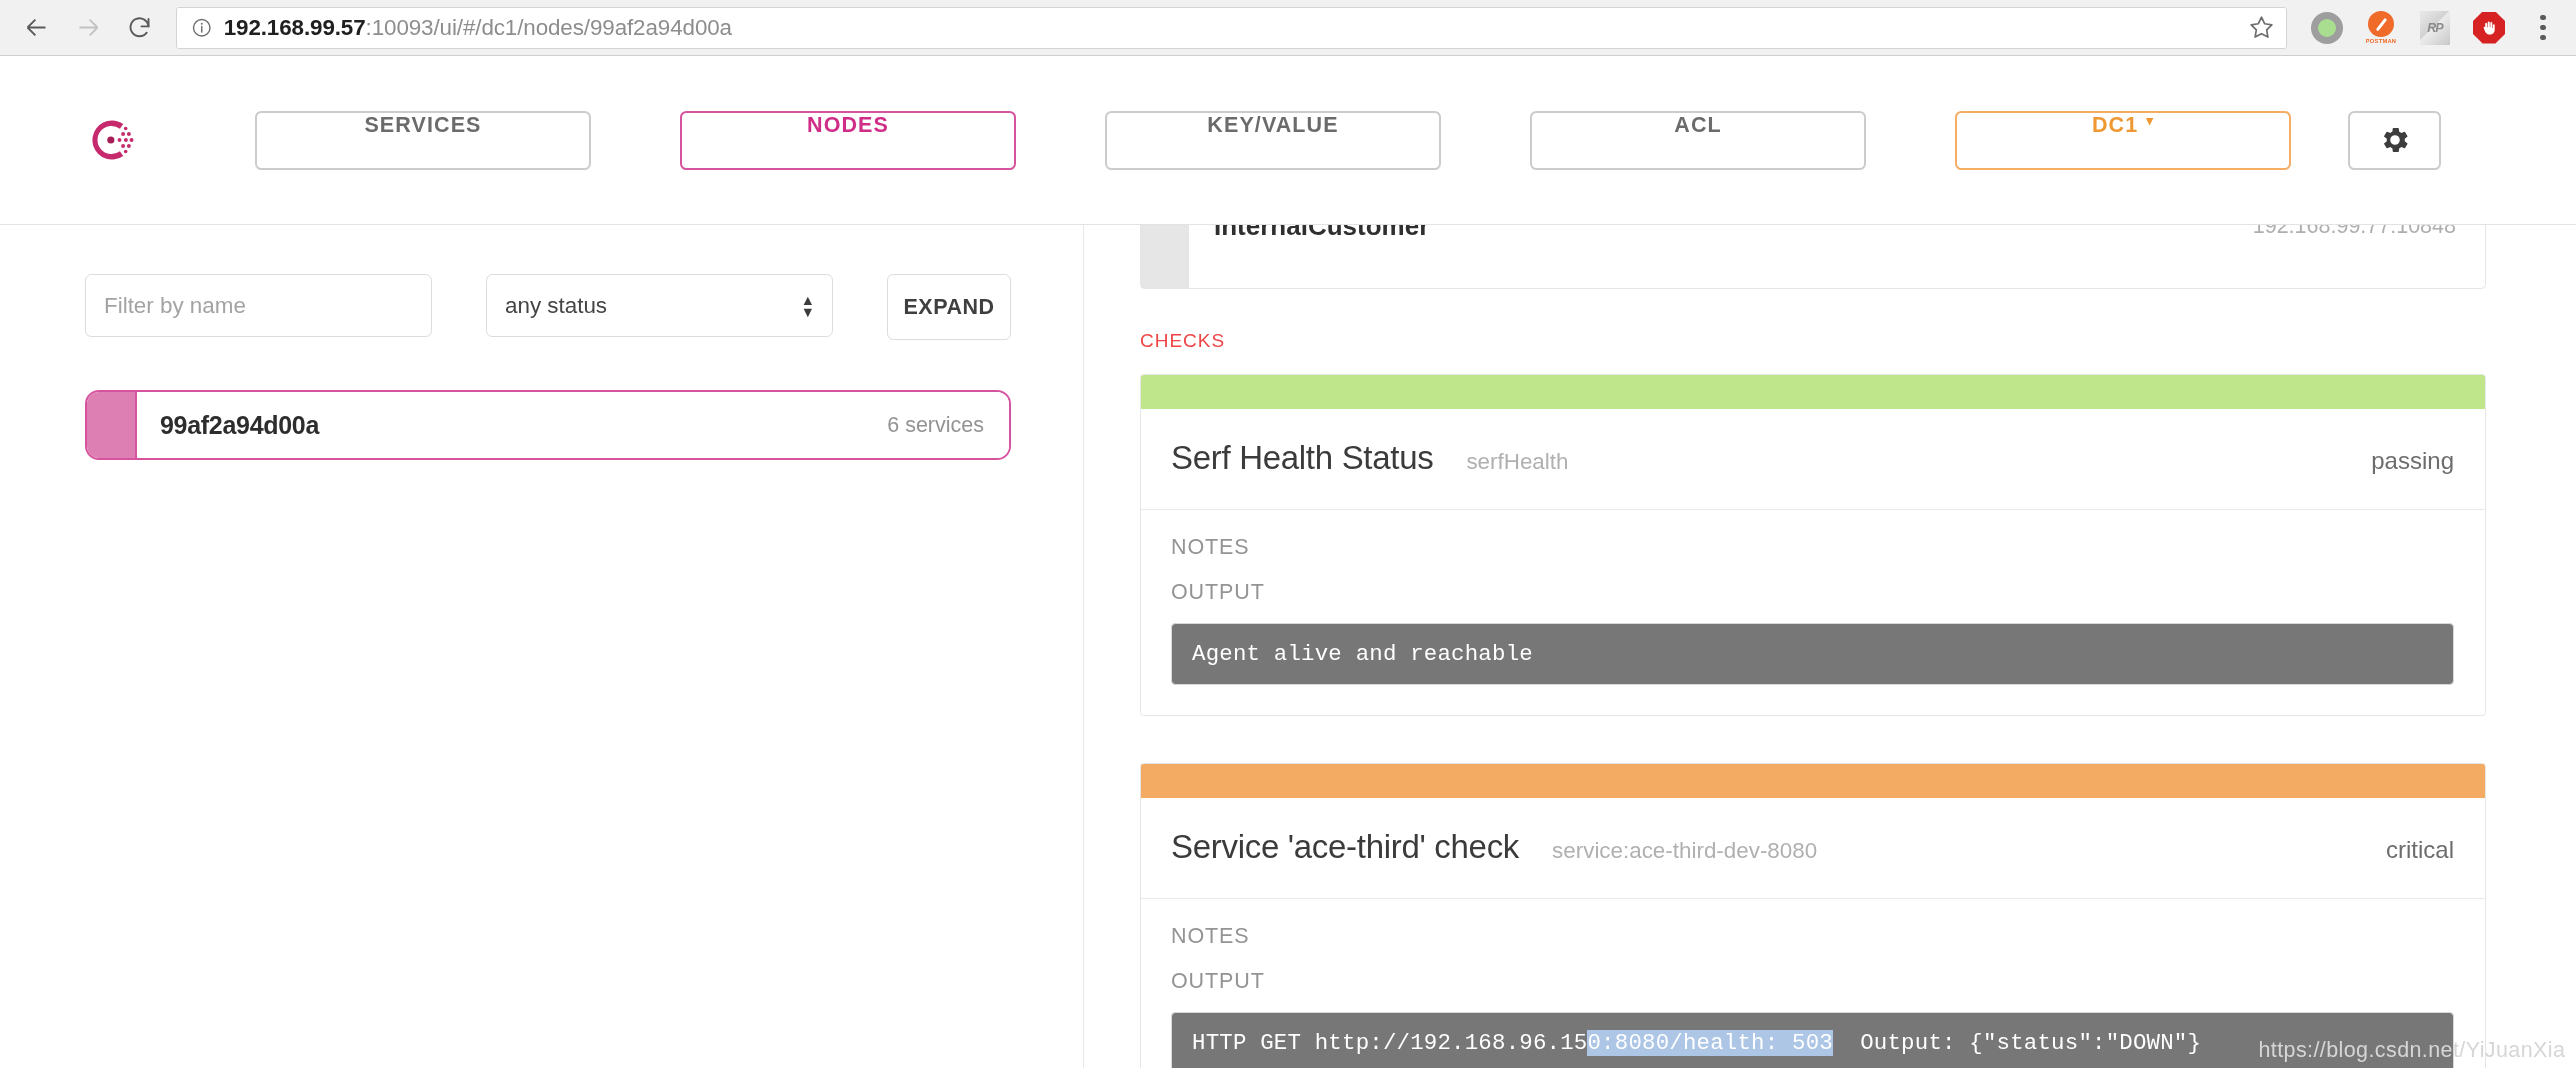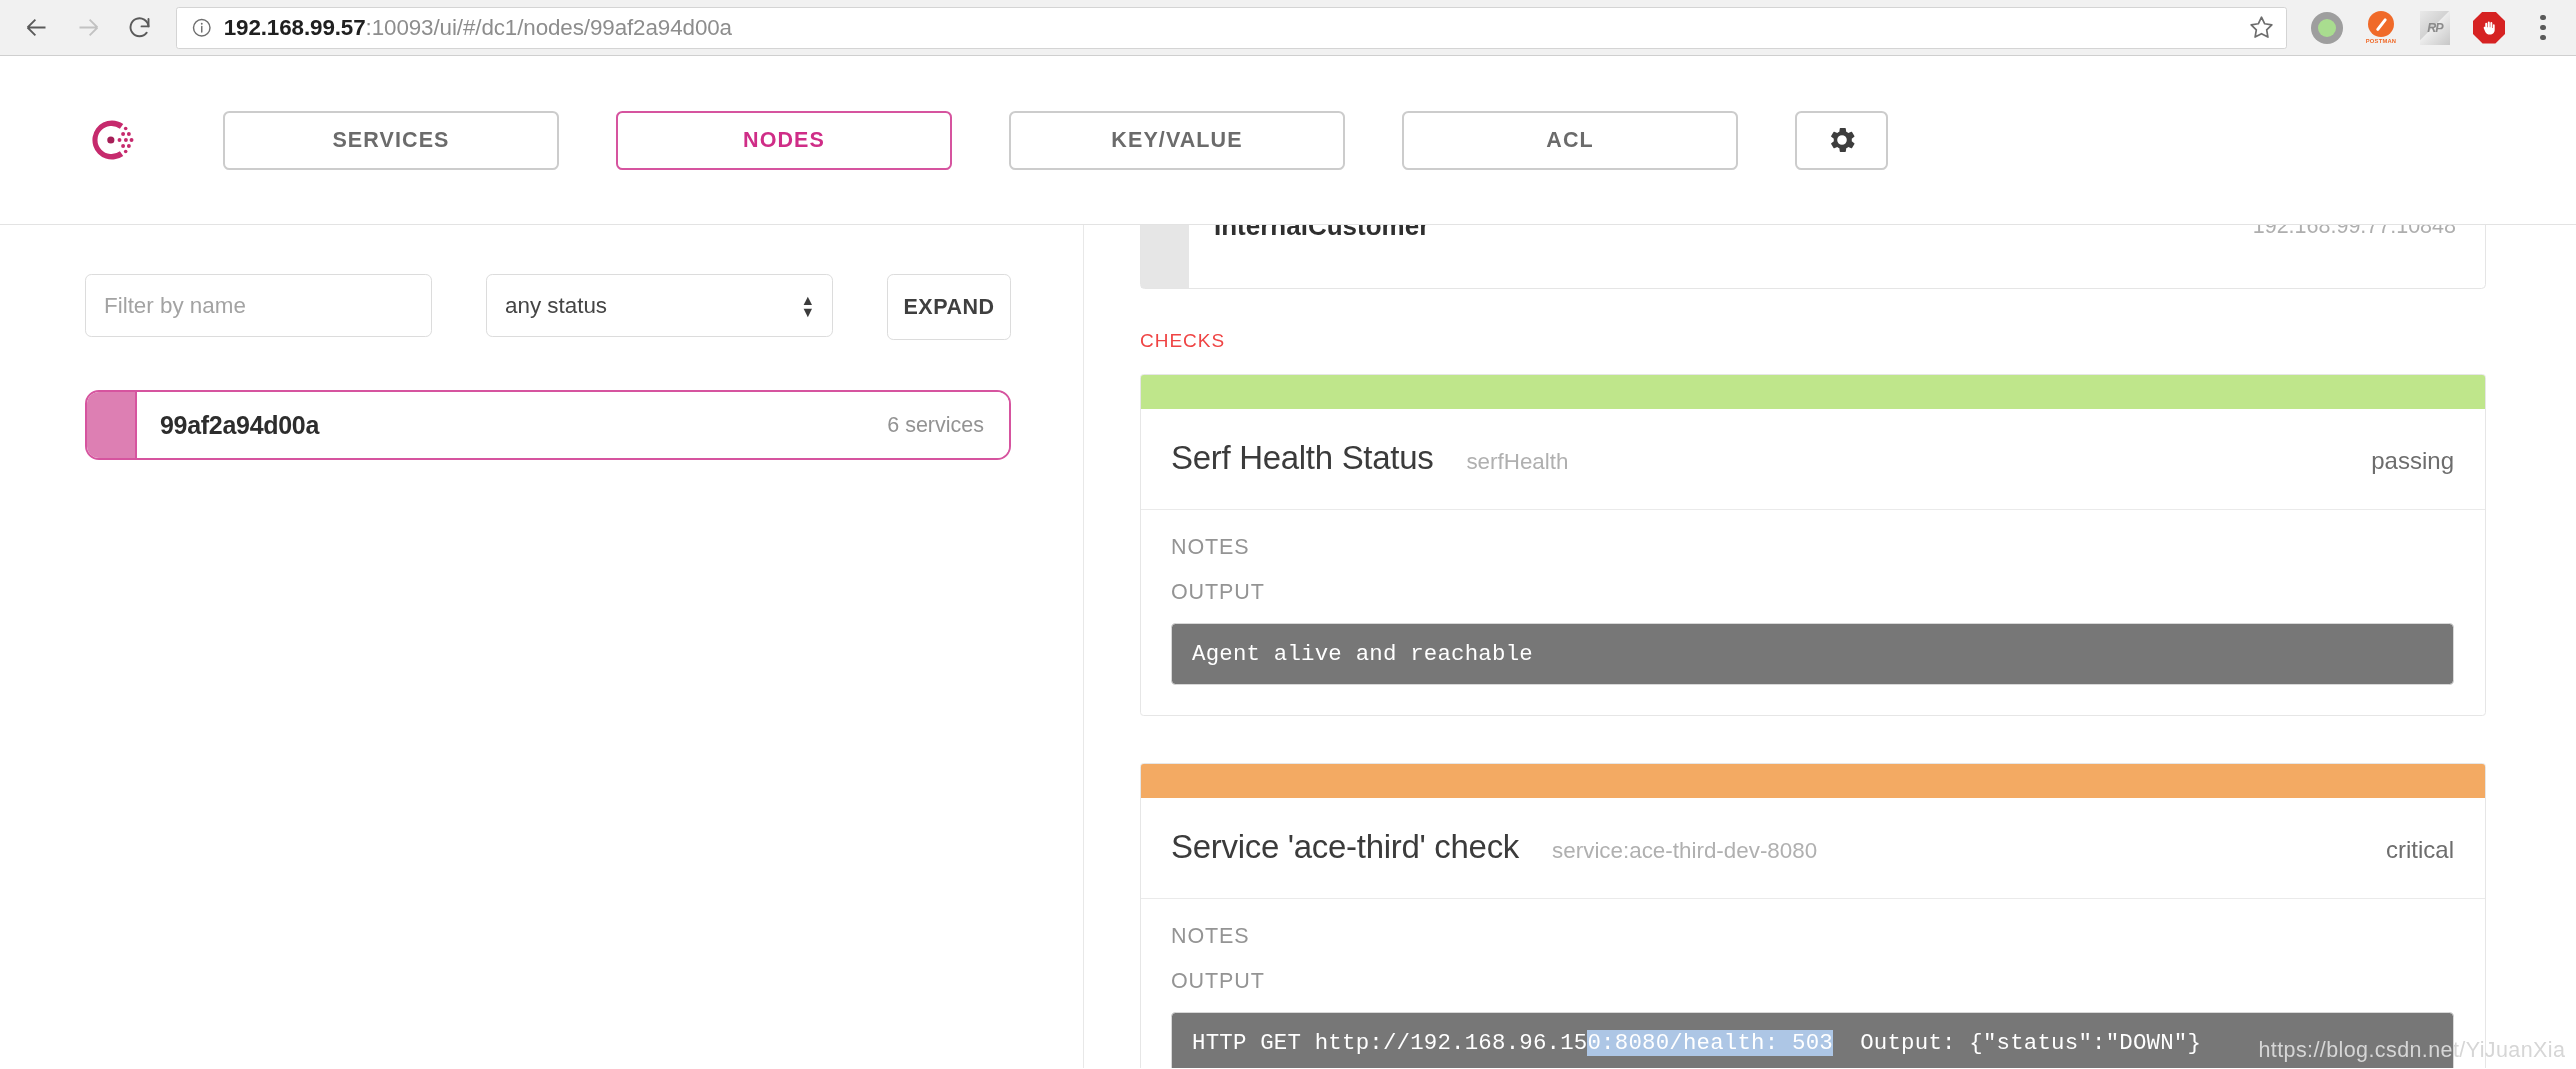--- a/index.html
+++ b/index.html
@@ -115,27 +115,28 @@
   .logo-wrap { width: 111px; display:flex; align-items:center; justify-content:center; flex:0 0 auto; }
   .logo-svg { width: 50px; height: 50px; display:block; }
 
   .nav-tabs { display: flex; align-items: center; gap: 57px; margin-left: 56px; }
   .nav-tab {
     min-width: 336px;
     height: 59px;
     border: 2.7px solid #cccccc;
     border-radius: 6.3px;
     background: #ffffff;
-    display: flex; align-items: center; justify-content: center;
+    display: flex; justify-content: center;
     font-size: 21.5px;
     font-weight: bold;
     letter-spacing: 1.1px;
     color: #6b6b6b;
     cursor: pointer;
     user-select: none;
+    margin-left: 32px;
   }
   .nav-tab.active { border-color: #d6549f; color: #cf2d87; }
   .nav-tab.dc { min-width: 336px; border-color: #f5ad64; color: #ef9833; }
   .dc-caret { font-size: 13.4px; margin-left: 8px; position: relative; top: 0.9px; }
 
   .gear-btn {
     width: 93px; height: 59px;
     border: 2.7px solid #cccccc;
     border-radius: 6.3px;
     background: #fff;
@@ -400,20 +401,24 @@
     </div>
     <div class="nav-tab active">
       <span>NODES</span>
     </div>
     <div class="nav-tab">
       <span>KEY/VALUE</span>
     </div>
     <div class="nav-tab">
       <span>ACL</span>
     </div>
+    <div class="nav-tab dc">
+      <span>DC1</span>
+      <span class="dc-caret">▾</span>
+    </div>
   </div>
 
   <div class="gear-btn">
     <svg class="gear-svg" viewBox="0 0 24 24" fill="currentColor">
       <path d="M19.3 12.9c.04-.3.06-.6.06-.9s-.02-.6-.06-.9l1.9-1.45a.46.46 0 0 0 .11-.58l-1.8-3.1a.45.45 0 0 0-.55-.2l-2.23.9a6.7 6.7 0 0 0-1.56-.9l-.34-2.37a.45.45 0 0 0-.45-.38h-3.6a.45.45 0 0 0-.45.38l-.34 2.37c-.56.23-1.08.54-1.56.9l-2.23-.9a.45.45 0 0 0-.55.2l-1.8 3.1a.45.45 0 0 0 .11.58L5.88 11.1c-.04.3-.07.6-.07.9s.03.6.07.9l-1.9 1.45a.46.46 0 0 0-.11.58l1.8 3.1c.11.2.35.28.55.2l2.23-.9c.48.36 1 .67 1.56.9l.34 2.37c.03.22.22.38.45.38h3.6c.23 0 .42-.16.45-.38l.34-2.37c.56-.23 1.08-.54 1.56-.9l2.23.9c.2.08.44 0 .55-.2l1.8-3.1a.46.46 0 0 0-.11-.58zM12 15.6A3.6 3.6 0 1 1 12 8.4a3.6 3.6 0 0 1 0 7.2z"></path>
     </svg>
   </div>
 </div>
 
 <div class="body-wrap">

